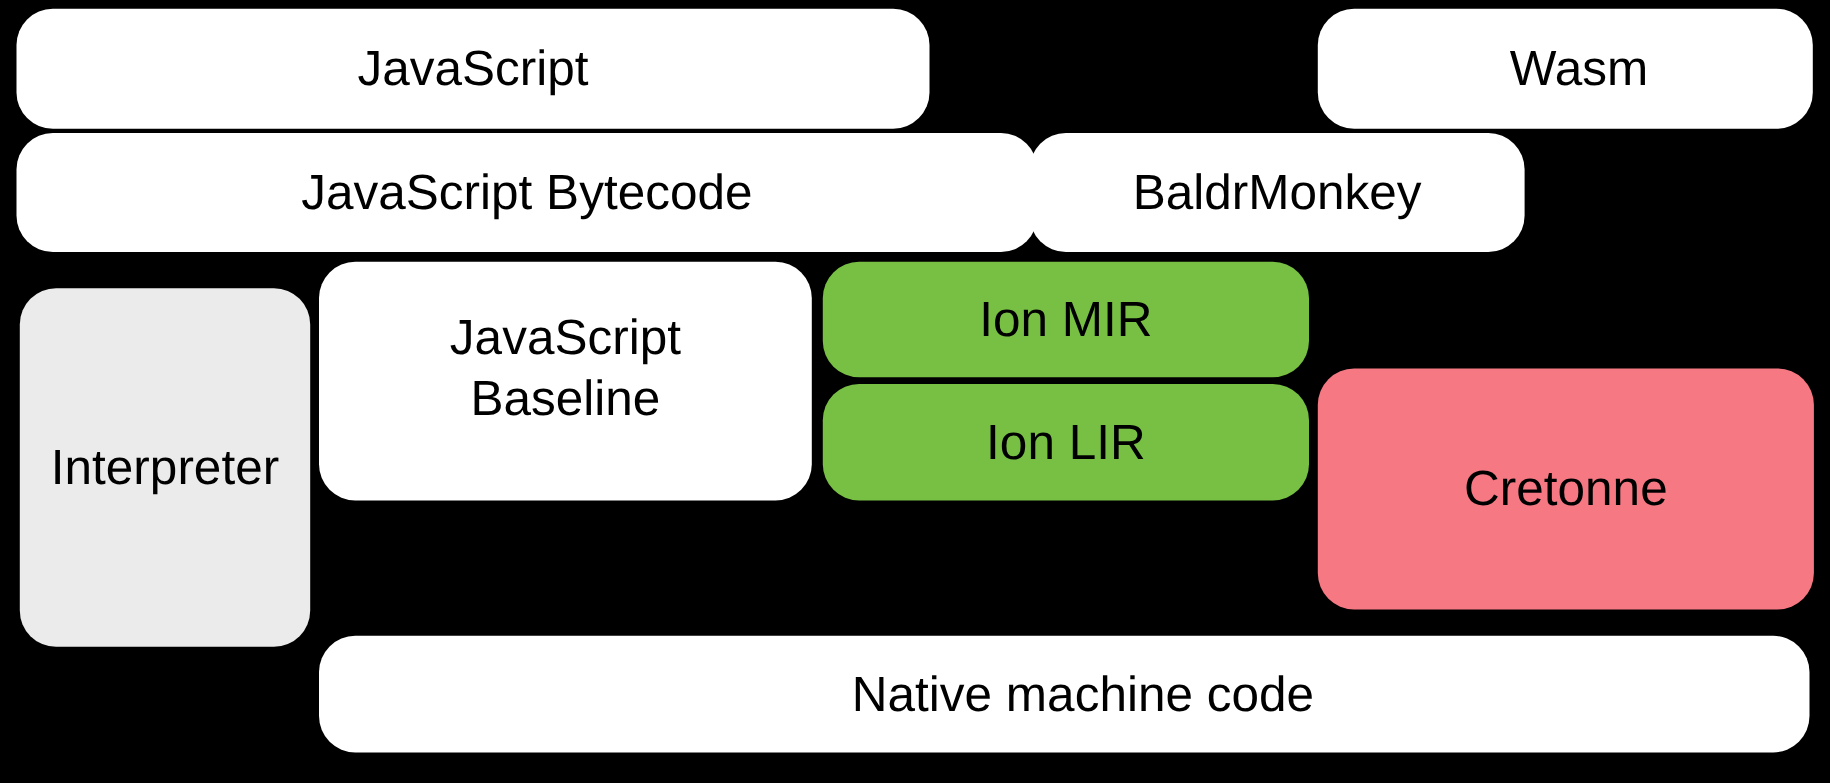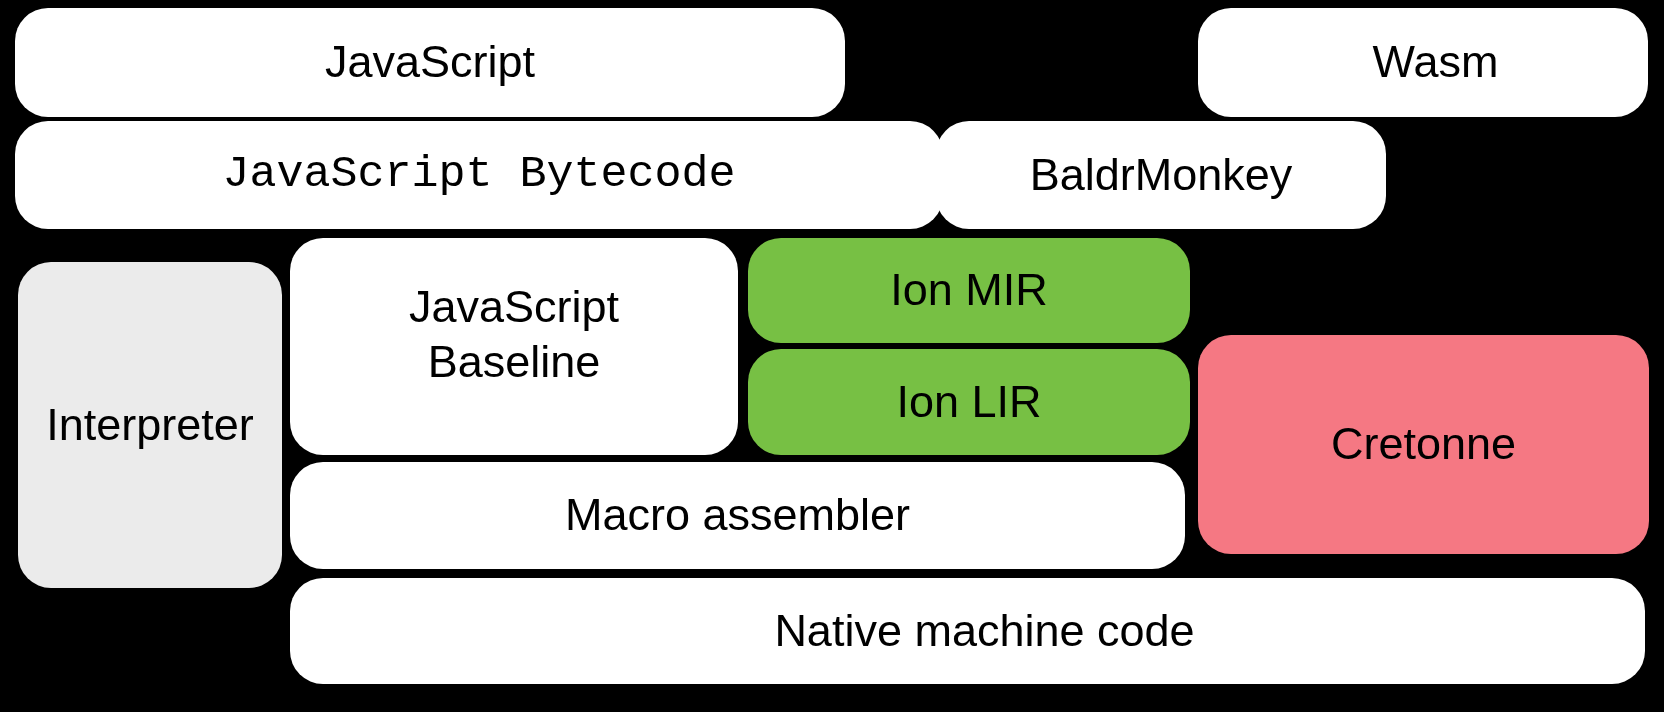--- a/index.html
+++ b/index.html
@@ -22,21 +22,21 @@
     line-height:1.22;
     text-align:center;
     box-sizing:border-box;
   }
   .node .label{display:block;}
 
   #n-javascript  {left:15px;  top:8px;   width:830px;  height:109px;}
   #n-asmjs       {left:737px; top:8px;   width:450px;  height:109px;}
   #n-wasm        {left:1198px;top:8px;   width:450px;  height:109px;}
 
-  #n-bytecode    {left:15px;  top:121px; width:928px;  height:108px;font-family:Liberation Mono, monospace;}
+  #n-bytecode    {left:15px;  top:121px; width:928px;  height:108px;}
   #n-baldrmonkey {left:936px; top:121px; width:450px;  height:108px;}
 
   #n-interpreter {left:18px;  top:238px; width:264px;  height:326px;margin-top:24px;}
   #n-baseline    {left:290px; top:238px; width:448px;  height:217px;}
   #n-baseline .label{max-width:280px; transform:translateY(-12px);}
 
   #n-ionmir      {left:748px; top:238px; width:442px;  height:105px;}
   #n-ionlir      {left:748px; top:349px; width:442px;  height:106px;}
   #n-cretonne    {left:1198px;top:335px; width:451px;  height:219px;}
 
@@ -78,21 +78,18 @@
   </div>
 
   <div class="node" id="n-ionlir" style="background-color: rgb(119, 192, 68);">
     <span class="label">Ion LIR</span>
   </div>
 
   <div class="node" id="n-cretonne" style="background-color: rgb(245, 120, 131);">
     <span class="label">Cretonne</span>
   </div>
 
-  <div class="node" id="n-macro" style="background-color: rgb(255, 255, 255);">
-    <span class="label">Macro assembler</span>
-  </div>
 
   <div class="node" id="n-native" style="background-color: rgb(255, 255, 255); padding-left: 34px;">
     <span class="label">Native machine code</span>
   </div>
 
 </div>
 
 </body></html>

